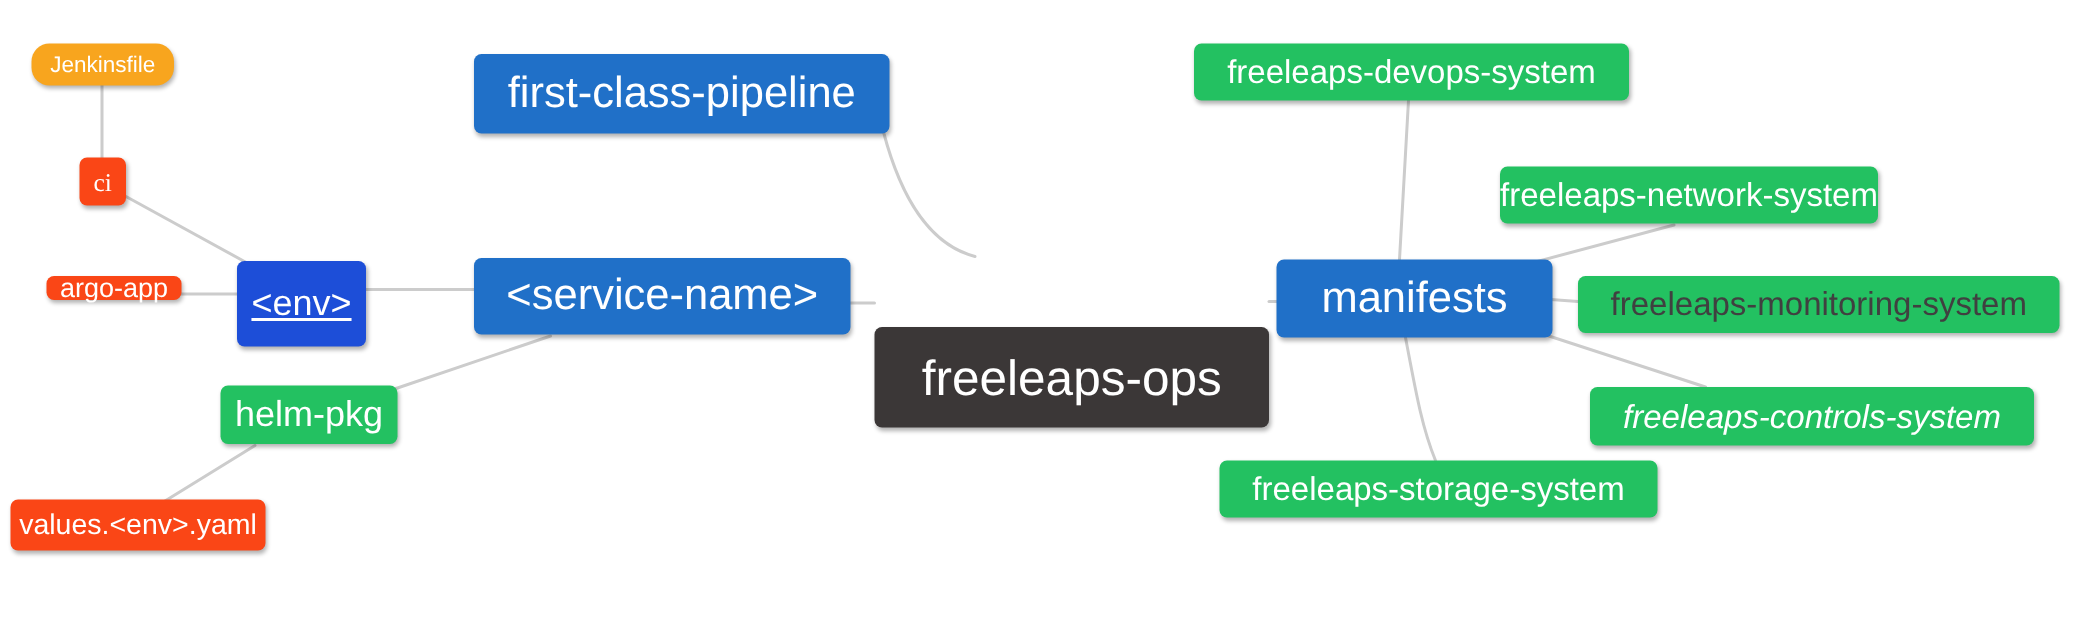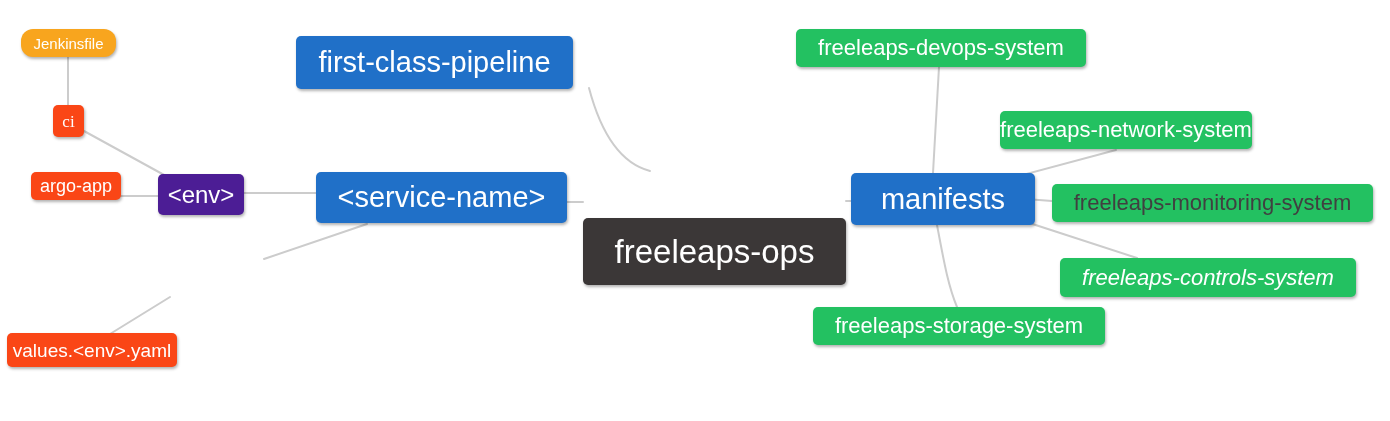--- a/index.html
+++ b/index.html
@@ -59,24 +59,25 @@
       <path d="M846,201 L851,201" fill="none" stroke="#CCCCCC" stroke-width="2" stroke-linecap="round"></path>
       <path d="M933,173 L939,67" fill="none" stroke="#CCCCCC" stroke-width="2" stroke-linecap="round"></path>
       <path d="M1011,178 L1116,150" fill="none" stroke="#CCCCCC" stroke-width="2" stroke-linecap="round"></path>
       <path d="M1011,198 L1052,201" fill="none" stroke="#CCCCCC" stroke-width="2" stroke-linecap="round"></path>
       <path d="M1011,217 L1137,258" fill="none" stroke="#CCCCCC" stroke-width="2" stroke-linecap="round"></path>
       <path d="M937,225 C944,262 948,285 957,307" fill="none" stroke="#CCCCCC" stroke-width="2" stroke-linecap="round"></path>
     </svg>
   <div class="node-layer" id="node-layer">
       <div class="node" style="left: 21px; top: 29px; width: 95px; height: 28px; font-size: 15px; background: rgb(248, 165, 30); color: rgb(255, 255, 255); border-radius: 12px;">Jenkinsfile</div>
       <div class="node" style="left: 53px; top: 105px; width: 31px; height: 32px; font-size: 17px; background: rgb(250, 70, 22); color: rgb(255, 255, 255); font-family: Liberation Serif, serif;">ci</div>
-      <div class="node" style="left: 31px; top: 172px; width: 90px; height: 28px; font-size: 18px; background: rgb(250, 70, 22); color: rgb(255, 255, 255);">argo-app</div>
-      <div class="node" style="left: 158px; top: 174px; width: 86px; height: 41px; font-size: 24px; background: #4c1d95; color: rgb(255, 255, 255);">&lt;env&gt;</div>
+      <div class="node" style="left: 31px; top: 184px; width: 90px; height: 16px; font-size: 18px; background: rgb(250, 70, 22); color: rgb(255, 255, 255);">argo-app</div>
+      <div class="node" style="left: 158px; top: 174px; width: 86px; height: 57px; font-size: 24px; background: #1d4ed8; color: rgb(255, 255, 255); text-decoration: underline;">&lt;env&gt;</div>
+      <div class="node" style="left: 147px; top: 257px; width: 118px; height: 39px; font-size: 24px; background: rgb(35, 193, 97); color: rgb(255, 255, 255);">helm-pkg</div>
       <div class="node" style="left: 7px; top: 333px; width: 170px; height: 34px; font-size: 19px; background: rgb(250, 70, 22); color: rgb(255, 255, 255);">values.&lt;env&gt;.yaml</div>
-      <div class="node" style="left: 296px; top: 36px; width: 277px; height: 53px; font-size: 29px; background: rgb(32, 112, 200); color: rgb(255, 255, 255);">first-class-pipeline</div>
+      <div class="node" style="left: 316px; top: 36px; width: 277px; height: 53px; font-size: 29px; background: rgb(32, 112, 200); color: rgb(255, 255, 255);">first-class-pipeline</div>
       <div class="node" style="left: 316px; top: 172px; width: 251px; height: 51px; font-size: 29px; background: rgb(32, 112, 200); color: rgb(255, 255, 255);">&lt;service-name&gt;</div>
       <div class="node" style="left: 583px; top: 170px; width: 263px; height: 67px; font-size: 33px; background: rgb(59, 55, 55); color: rgb(255, 255, 255); margin-top: 48px;">freeleaps-ops</div>
       <div class="node" style="left: 851px; top: 173px; width: 184px; height: 52px; font-size: 29px; background: rgb(32, 112, 200); color: rgb(255, 255, 255);">manifests</div>
       <div class="node" style="left: 796px; top: 29px; width: 290px; height: 38px; font-size: 22px; background: rgb(35, 193, 97); color: rgb(255, 255, 255);">freeleaps-devops-system</div>
       <div class="node" style="left: 1000px; top: 111px; width: 252px; height: 38px; font-size: 22px; background: rgb(35, 193, 97); color: rgb(255, 255, 255);">freeleaps-network-system</div>
       <div class="node" style="left: 1052px; top: 184px; width: 321px; height: 38px; font-size: 22px; background: rgb(35, 193, 97); color: #404040;">freeleaps-monitoring-system</div>
       <div class="node" style="left: 1060px; top: 258px; width: 296px; height: 39px; font-size: 22px; background: rgb(35, 193, 97); color: rgb(255, 255, 255); font-style: italic;">freeleaps-controls-system</div>
       <div class="node" style="left: 813px; top: 307px; width: 292px; height: 38px; font-size: 22px; background: rgb(35, 193, 97); color: rgb(255, 255, 255);">freeleaps-storage-system</div>
     </div>
 </div>

